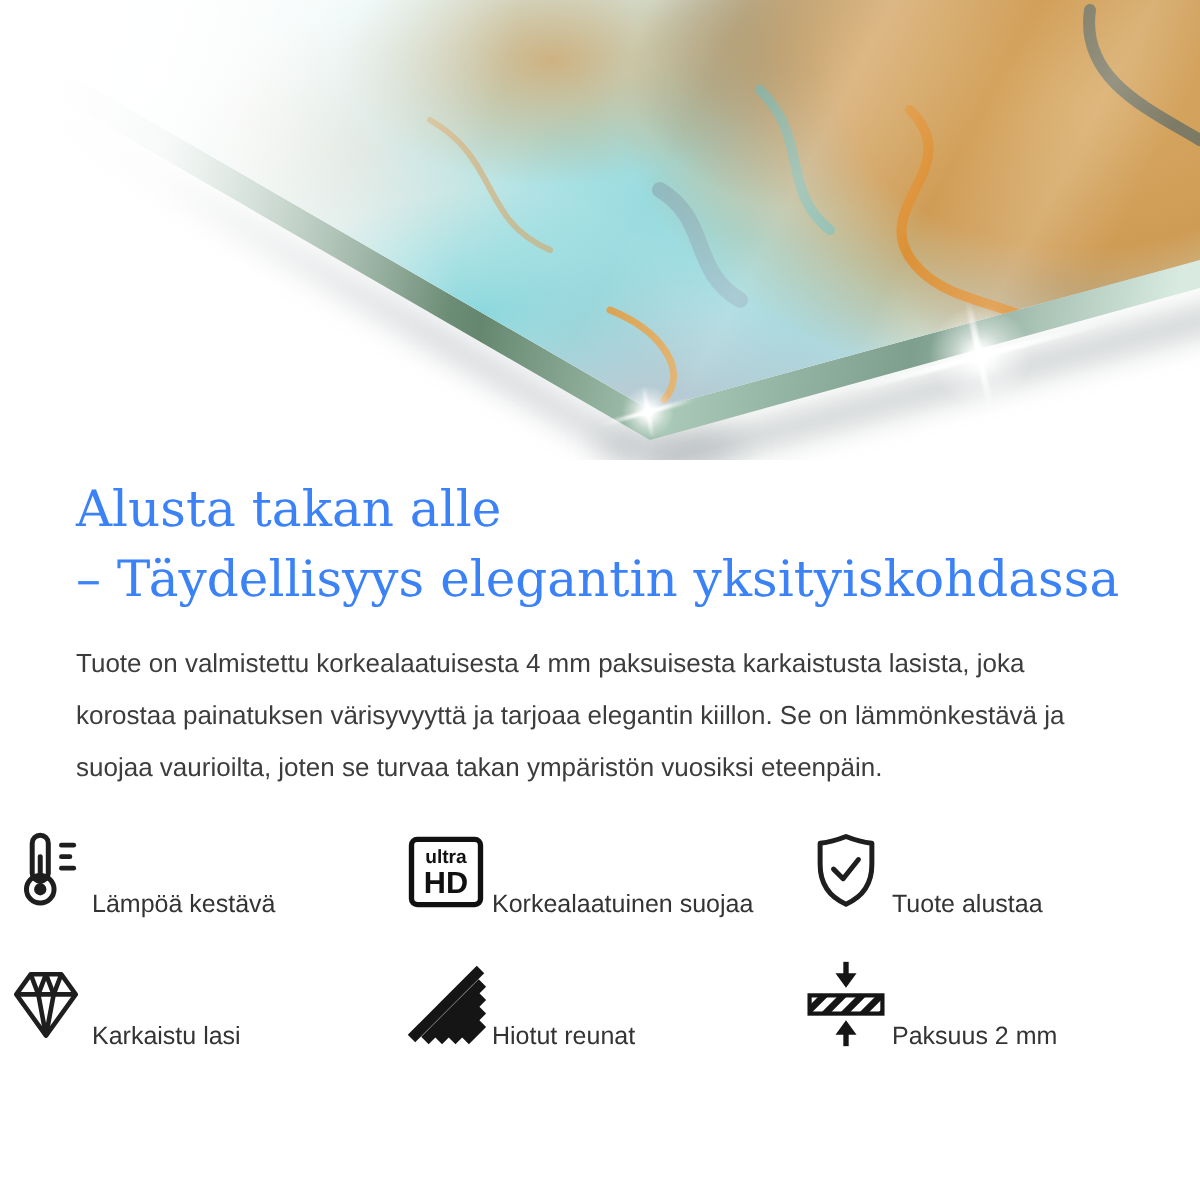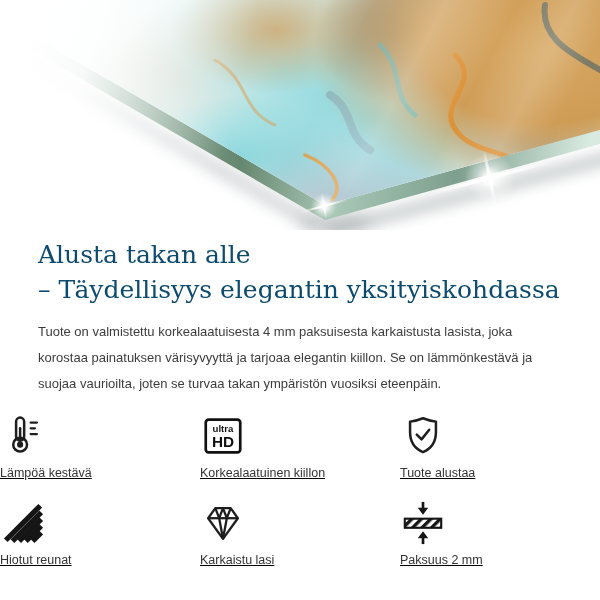--- a/index.html
+++ b/index.html
@@ -55,27 +55,27 @@
   .sp-ray-b{width:56px;height:2.5px;filter:blur(0.5px);
     background:linear-gradient(90deg,rgba(255,255,255,0),#fff 40%,#fff 60%,rgba(255,255,255,0));}
   .sp-core{width:8px;height:8px;border-radius:50%;background:#fff;box-shadow:0 0 7px 3px rgba(255,255,255,0.95);}
   .sparkle.small .sp-glow{width:30px;height:30px;}
   .sparkle.small .sp-ray-a{width:48px;height:2px;}
   .sparkle.small .sp-ray-b{width:26px;height:2px;}
   .sparkle.small .sp-core{width:5px;height:5px;box-shadow:0 0 5px 2px rgba(255,255,255,0.9);}
 
   
   .heading{margin:8px 38px 0;font-family:"DejaVu Serif",serif;font-weight:400;
-    font-size:25px;line-height:1.38;color:#0c4a6e;}
+    font-size:25px;line-height:1.38;color:#3b82f6;}
   .heading span{display:block;}
   .intro{margin:12px 38px 16px;font-size:13px;line-height:26px;color:#3c3c3c;}
 
   
   .features{margin-top:10px;display:grid;grid-template-columns:repeat(3,1fr);row-gap:20px;}
-  .feature{display:flex;flex-direction:column;align-items:flex-start;text-decoration:underline;}
+  .feature{display:flex;flex-direction:row;align-items:flex-end;}
   .icon-box{height:46px;display:flex;align-items:center;justify-content:center;}
   .f-label{margin-top:7px;font-size:12.5px;color:#333;}
   .icon-box svg{display:block;}
 </style>
 </head>
 <body>
 
 <div class="page">
 
   <div class="hero">
@@ -138,58 +138,58 @@
     </div>
 
     <div class="feature">
       <div class="icon-box">
         <svg width="46" height="46" viewBox="0 0 48 48">
           <rect x="6" y="7" width="36" height="34" rx="3" fill="none" stroke="#111" stroke-width="2.8"></rect>
           <text x="24" y="19.5" text-anchor="middle" font-family="Liberation Sans, sans-serif" font-size="10" font-weight="bold" fill="#111">ultra</text>
           <text x="24" y="35" text-anchor="middle" font-family="Liberation Sans, sans-serif" font-size="16" font-weight="bold" fill="#111">HD</text>
         </svg>
       </div>
-      <div class="f-label">Korkealaatuinen kiillon</div>
+      <div class="f-label">Korkealaatuinen suojaa</div>
     </div>
 
     <div class="feature">
       <div class="icon-box">
         <svg width="46" height="46" viewBox="0 0 48 48" fill="none" stroke="#1e1e1e" stroke-width="2.6" stroke-linecap="round" stroke-linejoin="round">
           <path d="M24 5.5 C29 7.5 33.5 8.6 37.5 9 L37.5 20 C37.5 30.5 32 37.3 24 40.8 C16 37.3 10.5 30.5 10.5 20 L10.5 9 C14.5 8.6 19 7.5 24 5.5 Z"></path>
           <path d="M17.5 22.5 L22.5 27.5 L30.5 17.5"></path>
         </svg>
       </div>
       <div class="f-label">Tuote alustaa</div>
-    </div>
-
-    <div class="feature">
-      <div class="icon-box">
-        <svg width="46" height="46" viewBox="0 0 48 48" stroke="#151515" stroke-width="5.5" stroke-linecap="butt">
-          <line x1="6" y1="42" x2="42" y2="6"></line>
-          <line x1="13" y1="43" x2="43" y2="13"></line>
-          <line x1="20" y1="43" x2="43" y2="20"></line>
-          <line x1="27" y1="43" x2="43" y2="27"></line>
-          <line x1="34" y1="43" x2="43" y2="34"></line>
-        </svg>
-      </div>
-      <div class="f-label">Hiotut reunat</div>
     </div>
 
     <div class="feature">
       <div class="icon-box">
         <svg width="46" height="46" viewBox="0 0 48 48" fill="none" stroke="#1e1e1e" stroke-width="2.4" stroke-linejoin="round">
           <path d="M8.5 19 L16 8.5 L32 8.5 L39.5 19 L24 40.5 Z"></path>
           <line x1="8.5" y1="19" x2="39.5" y2="19"></line>
           <path d="M16 8.5 L20 19 L24 40.5"></path>
           <path d="M32 8.5 L28 19 L24 40.5"></path>
           <path d="M24 8.5 L20 19"></path>
           <path d="M24 8.5 L28 19"></path>
         </svg>
       </div>
       <div class="f-label">Karkaistu lasi</div>
+    </div>
+
+    <div class="feature">
+      <div class="icon-box">
+        <svg width="46" height="46" viewBox="0 0 48 48" stroke="#151515" stroke-width="5.5" stroke-linecap="butt">
+          <line x1="6" y1="42" x2="42" y2="6"></line>
+          <line x1="13" y1="43" x2="43" y2="13"></line>
+          <line x1="20" y1="43" x2="43" y2="20"></line>
+          <line x1="27" y1="43" x2="43" y2="27"></line>
+          <line x1="34" y1="43" x2="43" y2="34"></line>
+        </svg>
+      </div>
+      <div class="f-label">Hiotut reunat</div>
     </div>
 
     <div class="feature">
       <div class="icon-box">
         <svg width="46" height="46" viewBox="0 0 48 48">
           <defs>
             <pattern id="hatchP" width="7" height="7" patternUnits="userSpaceOnUse" patternTransform="rotate(45)">
               <rect width="7" height="7" fill="#fff"></rect>
               <rect width="3.5" height="7" fill="#151515"></rect>
             </pattern>

